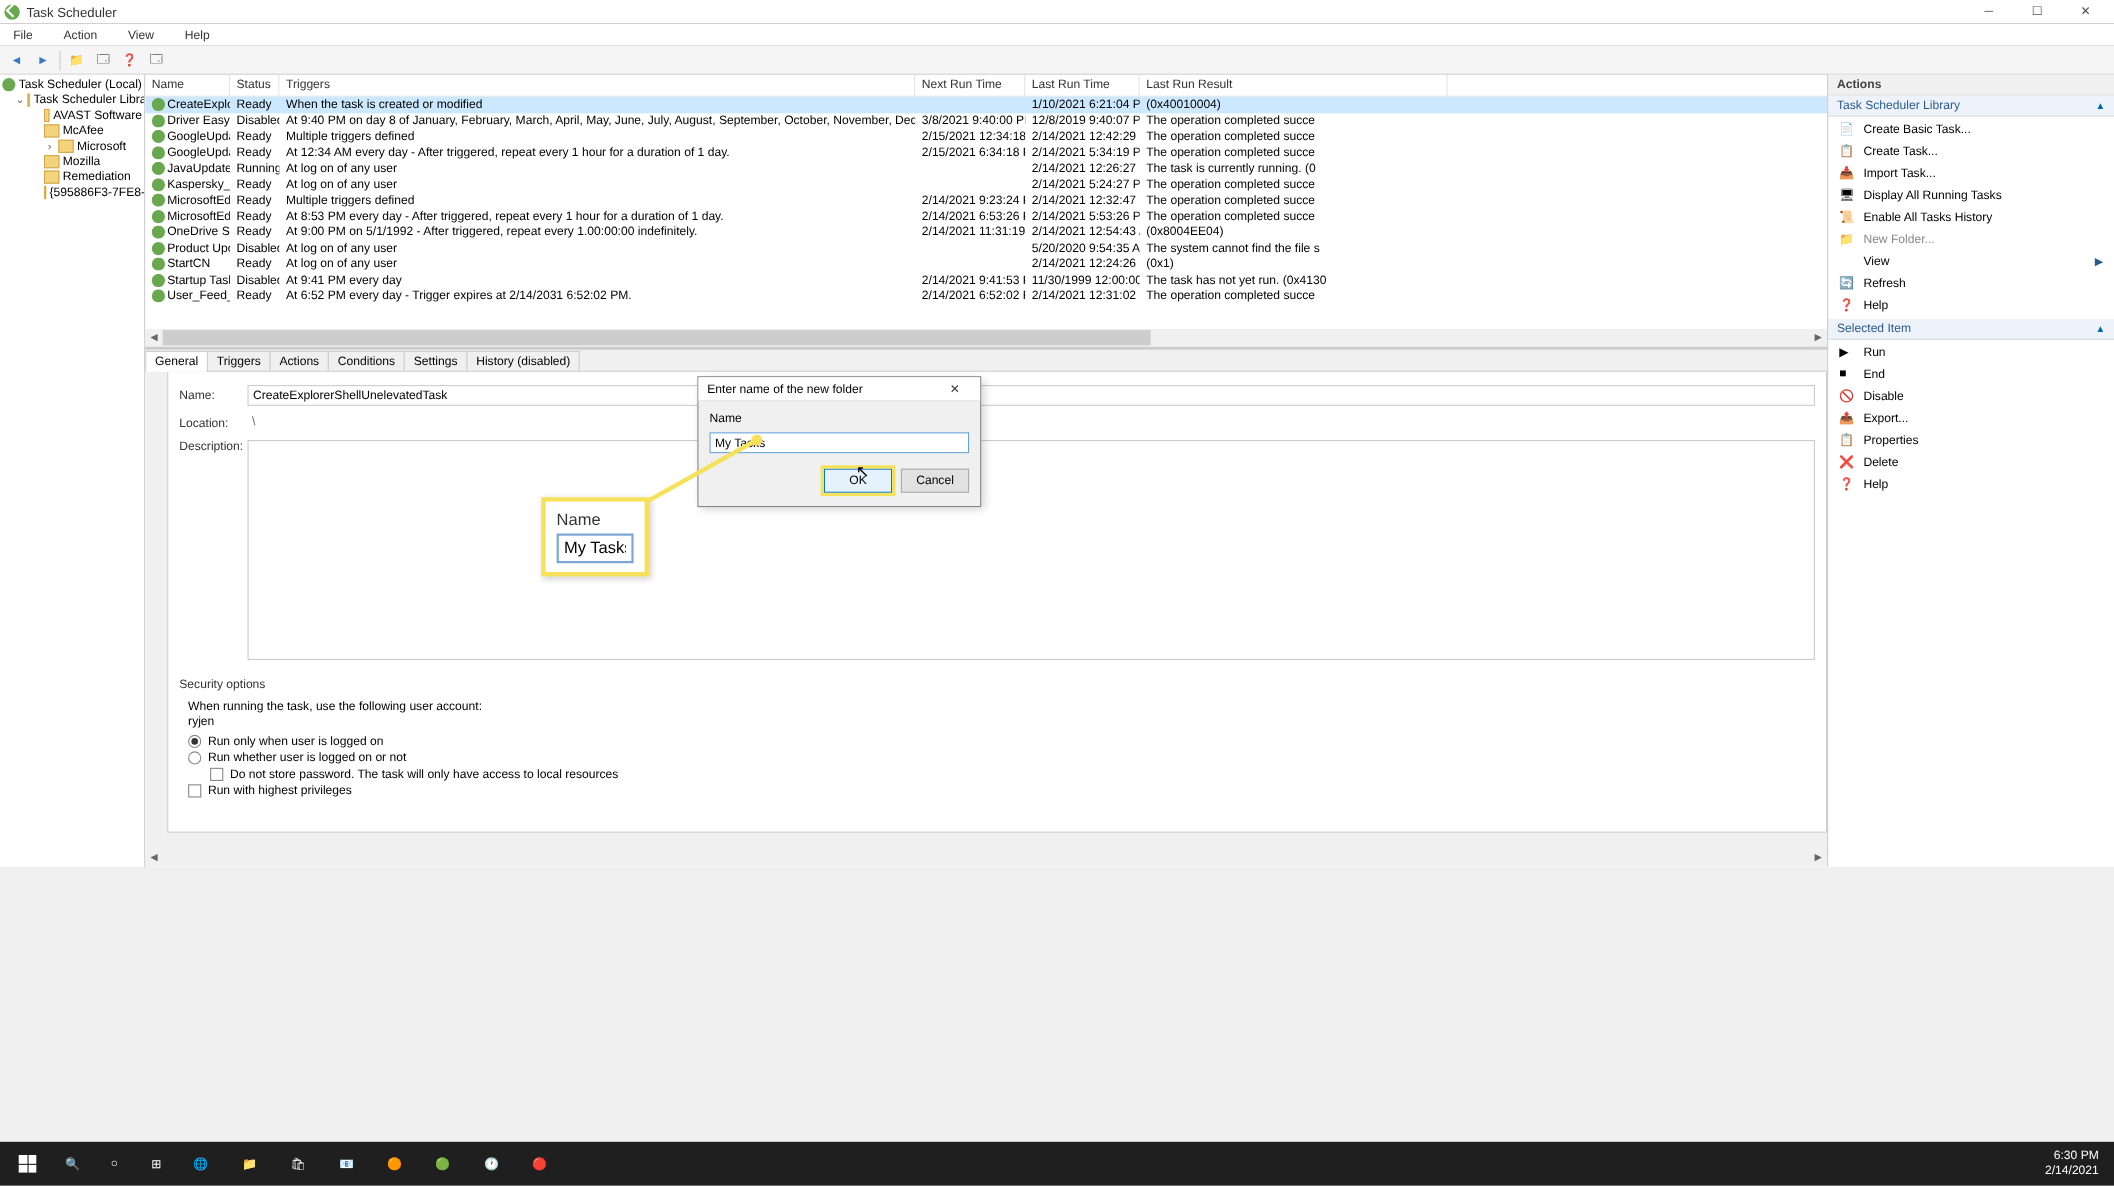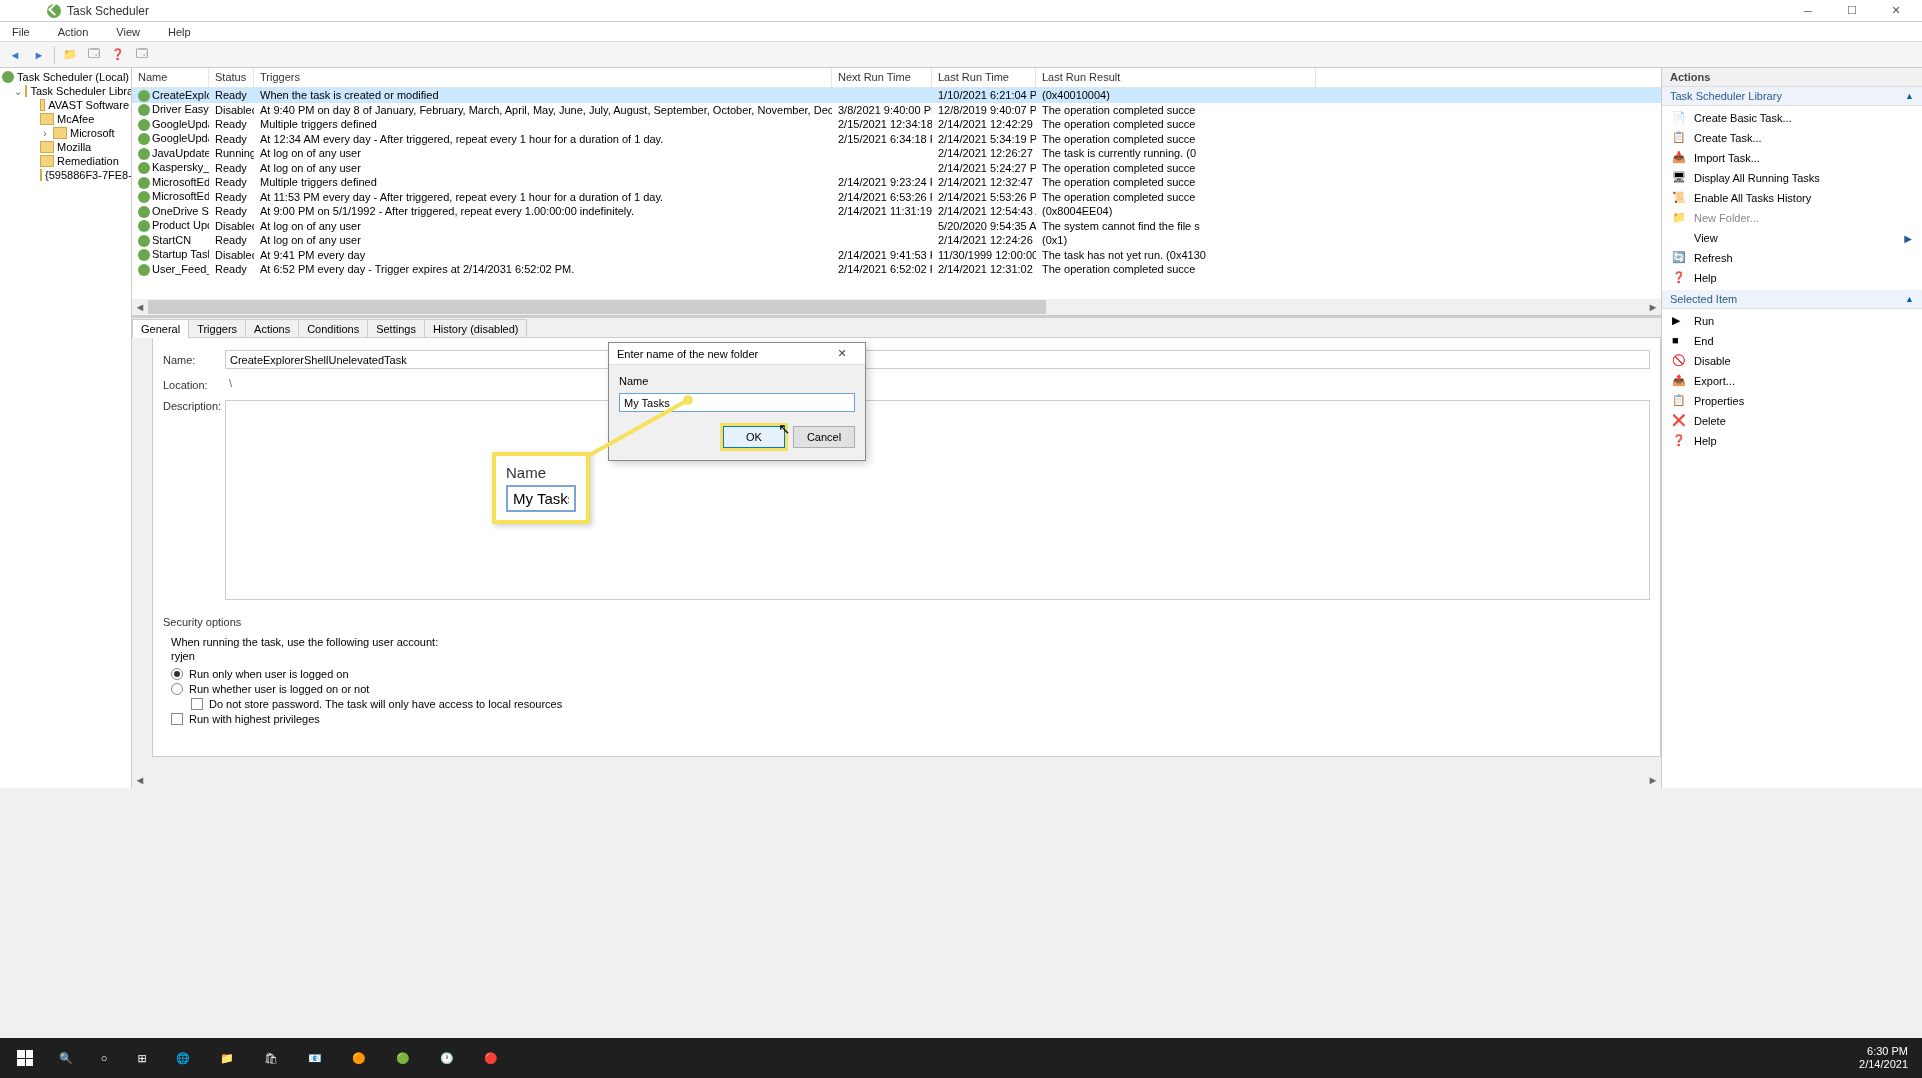--- a/index.html
+++ b/index.html
@@ -1,19 +1,19 @@
 <!DOCTYPE html>
 <html><head>
 <meta charset="utf-8">
 <style>
 * { box-sizing: border-box; margin: 0; padding: 0; font-family: 'Segoe UI', Tahoma, sans-serif; font-size: 11px; }
 body { background: #f0f0f0; width: 1922px; height: 1078px; overflow: hidden; position: relative; }
 
 .titlebar { height: 22px; background: #fff; border-bottom: 1px solid #ccc; display: flex; align-items: center; padding: 0 4px; justify-content: space-between; }
-.titlebar-left { display: flex; align-items: center; gap: 6px; margin-left: 43px; }
+.titlebar-left { display: flex; align-items: center; gap: 6px; }
 .titlebar-icon { width: 14px; height: 14px; background: #6aa84f; border-radius: 50%; display: inline-block; position:relative; }
 .titlebar-icon::after { content:""; position:absolute; width:7px; height:7px; border:2px solid #fff; border-right:none; border-top:none; transform:rotate(45deg); top:1px; left:3px;}
 .titlebar-title { font-size: 12px; color: #333; }
 .win-controls { display: flex; gap: 0; }
 .win-btn { width: 44px; height: 20px; display: flex; align-items: center; justify-content: center; color: #555; }
 
 .menubar { height: 20px; background: #fff; border-bottom: 1px solid #ddd; display: flex; align-items: center; padding: 0 4px; gap: 12px; }
 .menubar span { padding: 2px 8px; color: #333; }
 
 .toolbar { height: 26px; background: #f5f5f5; border-bottom: 1px solid #ccc; display: flex; align-items: center; padding: 0 4px; gap: 2px; }
@@ -67,21 +67,21 @@
 .actions-pane { width: 260px; background:#fff; display:flex; flex-direction:column;}
 .actions-header { background:#f0f0f0; padding:3px 8px; border-bottom:1px solid #ddd; font-weight:bold; color:#444;}
 .actions-section { background:#eef3fb; padding:3px 8px; color:#2a5a8f; border-bottom:1px solid #ddd; display:flex; justify-content:space-between; align-items:center;}
 .action-list { padding:2px 0;}
 .action-item { display:flex; align-items:center; gap:8px; padding:3px 10px; }
 .action-item.disabled { color:#888;}
 .ai-icon { width:14px; height:14px; display:inline-block; }
 .ai-arrow { color:#2a5a8f; font-size:10px;}
 .expand-tri{color:#0066aa; font-size:9px;}
 
-.dialog { position:absolute; top:342px; left:608px; width:258px; background:#f0f0f0; border:1px solid #888; box-shadow:3px 3px 8px rgba(0,0,0,.18); z-index:50;}
+.dialog { position:absolute; top:342px; left:634px; width:258px; background:#f0f0f0; border:1px solid #888; box-shadow:3px 3px 8px rgba(0,0,0,.18); z-index:50;}
 .dlg-title { background:#fff; padding:4px 8px; display:flex; justify-content:space-between; align-items:center; border-bottom:1px solid #ddd;}
 .dlg-close { width:30px; text-align:center; color:#444;}
 .dlg-body { padding:10px 10px 12px;}
 .dlg-label { margin-bottom:6px; display:block;}
 .dlg-input { width:100%; border:1px solid #6aa3d8; padding:2px 4px; background:#fff; height:19px;}
 .dlg-buttons { display:flex; justify-content:flex-end; gap:8px; margin-top:14px;}
 .dlg-btn { width:62px; height:22px; background:#e1e1e1; border:1px solid #adadad; }
 .dlg-btn.ok { outline:3px solid #f6e15b; outline-offset:0px; border:1px solid #0078d7; background:#e5f1fb;}
 
 .callout { position:absolute; top:452px; left:492px; z-index:60; }
@@ -243,21 +243,21 @@
             <div class="td col-name"><span class="task-icon"></span>MicrosoftEd...</div>
             <div class="td col-status">Ready</div>
             <div class="td col-trig">Multiple triggers defined</div>
             <div class="td col-next">2/14/2021 9:23:24 PM</div>
             <div class="td col-last">2/14/2021 12:32:47 PM</div>
             <div class="td col-result">The operation completed succe</div>
           </div>
           <div class="tr">
             <div class="td col-name"><span class="task-icon"></span>MicrosoftEd...</div>
             <div class="td col-status">Ready</div>
-            <div class="td col-trig">At 11:53 PM every day - After triggered, repeat every 1 hour for a duration of 1 day.</div>
+            <div class="td col-trig">At 8:53 PM every day - After triggered, repeat every 1 hour for a duration of 1 day.</div>
             <div class="td col-next">2/14/2021 6:53:26 PM</div>
             <div class="td col-last">2/14/2021 5:53:26 PM</div>
             <div class="td col-result">The operation completed succe</div>
           </div>
           <div class="tr">
             <div class="td col-name"><span class="task-icon"></span>OneDrive St...</div>
             <div class="td col-status">Ready</div>
             <div class="td col-trig">At 9:00 PM on 5/1/1992 - After triggered, repeat every 1.00:00:00 indefinitely.</div>
             <div class="td col-next">2/14/2021 11:31:19 PM</div>
             <div class="td col-last">2/14/2021 12:54:43 AM</div>

